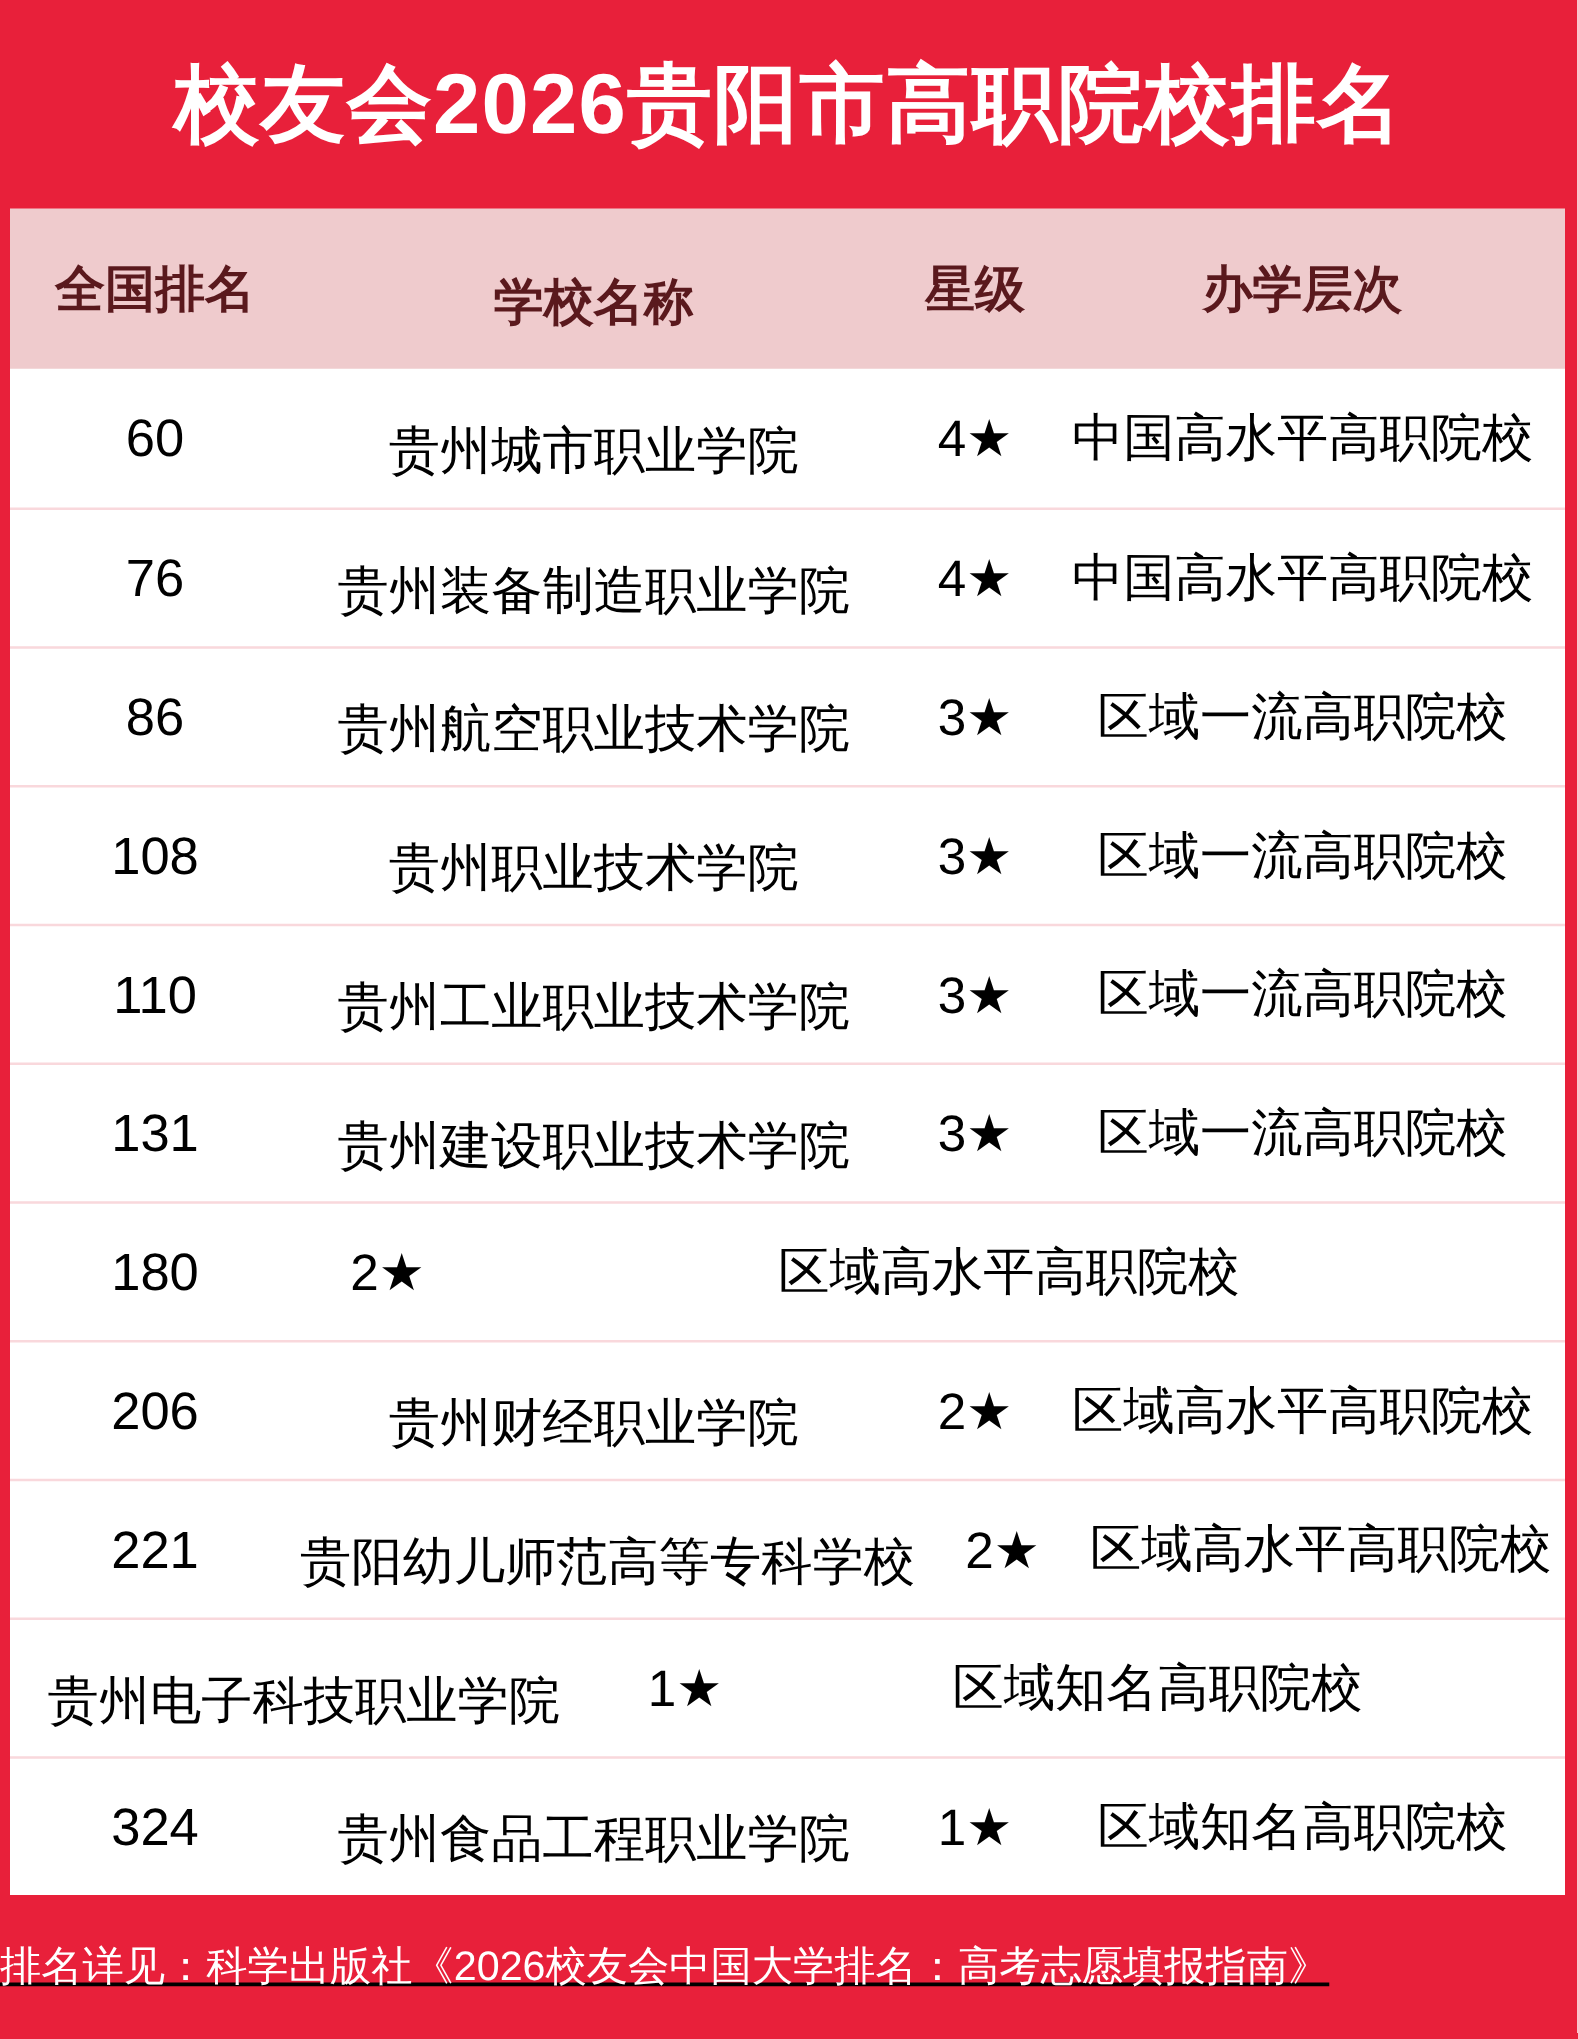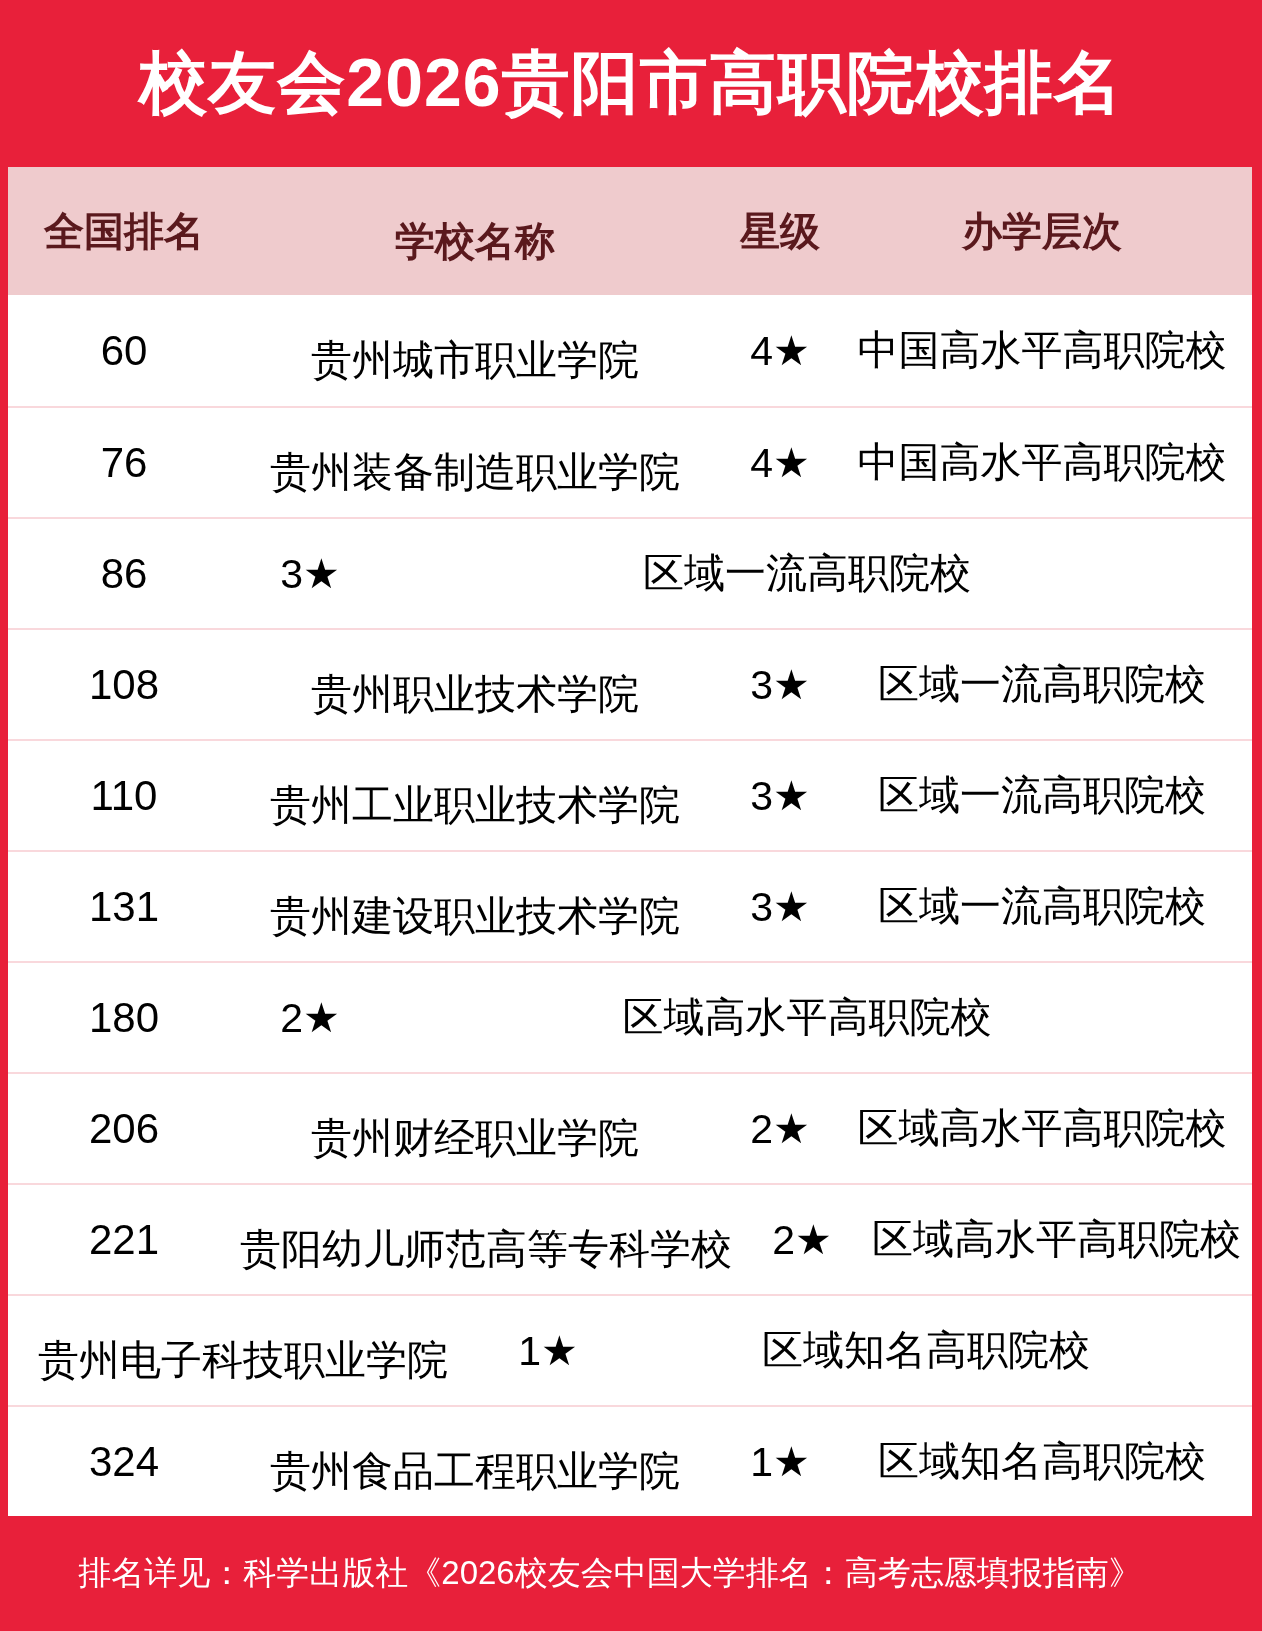--- a/index.html
+++ b/index.html
@@ -78,22 +78,23 @@
   }
   .c1{flex:0 0 232px;}
   .c2{flex:0 0 470px;margin-top:20px;}
   .c3{flex:0 0 140px;}
   .c4{flex:1 1 auto;padding-right:18px;}
   .rank{font-size:42px;}
   .footer{
     flex:0 0 115px;
     display:flex;
     align-items:center;
-    justify-content:center;
+    justify-content:flex-start;
     padding-right:42px;
+    text-decoration:underline;
   }
   .footer span{
     color:var(--white);
     font-size:33px;
     white-space:nowrap;
   }
 </style>
 </head>
 <body>
 
@@ -120,20 +121,21 @@
 
   <div class="row">
     <div class="cell c1 rank">76</div>
     <div class="cell c2">贵州装备制造职业学院</div>
     <div class="cell c3">4★</div>
     <div class="cell c4">中国高水平高职院校</div>
   </div>
 
   <div class="row">
     <div class="cell c1 rank">86</div>
+    <div class="cell c2">贵州航空职业技术学院</div>
     <div class="cell c3">3★</div>
     <div class="cell c4">区域一流高职院校</div>
   </div>
 
   <div class="row">
     <div class="cell c1 rank">108</div>
     <div class="cell c2">贵州职业技术学院</div>
     <div class="cell c3">3★</div>
     <div class="cell c4">区域一流高职院校</div>
   </div>

